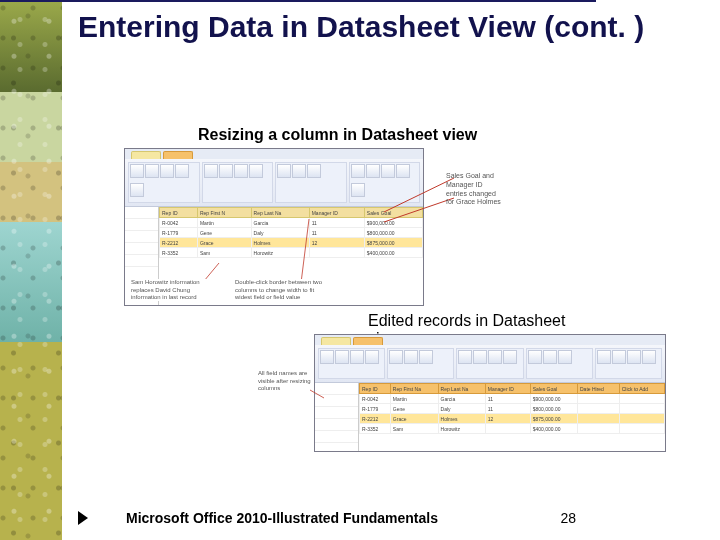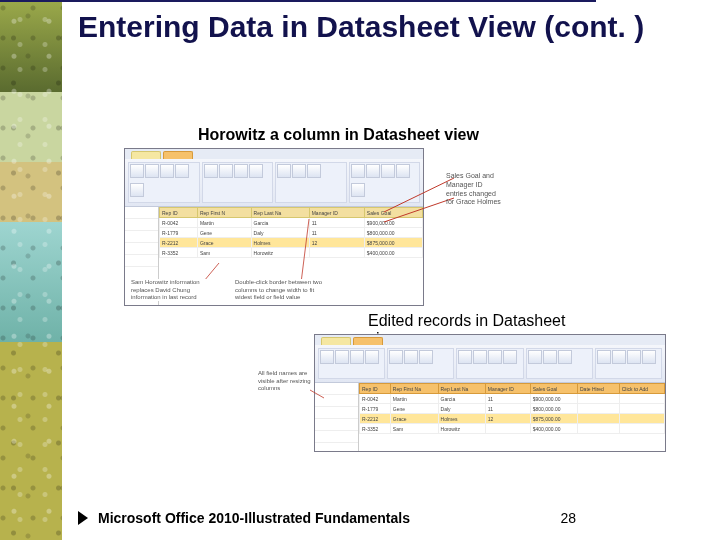--- a/index.html
+++ b/index.html
@@ -150,42 +150,42 @@
     font-size: 14px;
     color: #000;
   }
   .footer .arrow {
     width:0; height:0;
     border-top:7px solid transparent;
     border-bottom:7px solid transparent;
     border-left:10px solid #000;
     margin-right:10px;
   }
-  .footer-left { display:flex; align-items:center; font-weight:bold; }
+  .footer-left { display:flex; align-items:center; font-weight:bold;gap:28px; }
   .pagenum { font-weight:normal; }
 
   svg.leader { position:absolute; overflow:visible; pointer-events:none; }
 </style>
 </head>
 <body>
 
 <div class="slide">
 
   <div class="sidebar">
     <div class="patch p1"></div>
       <div class="patch p2"></div>
       <div class="patch p3"></div>
     <div class="patch p4"></div>
       <div class="patch p5"></div>
     <div class="noise"></div>
   </div>
 
   <div class="title">Entering Data in Datasheet View (cont. )</div>
 
-  <div class="caption1">Horowitz a column in Datasheet view</div>
+  <div class="caption1">Resizing a column in Datasheet view</div>
 
   <div class="fig1-wrap">
     <div class="tabstrip">
       <div class="tab"></div>
         <div class="tab orange"></div>
     </div>
     <div class="mini-ribbon">
       <div class="grp">
           <div class="btn"></div>
           <div class="btn"></div>

